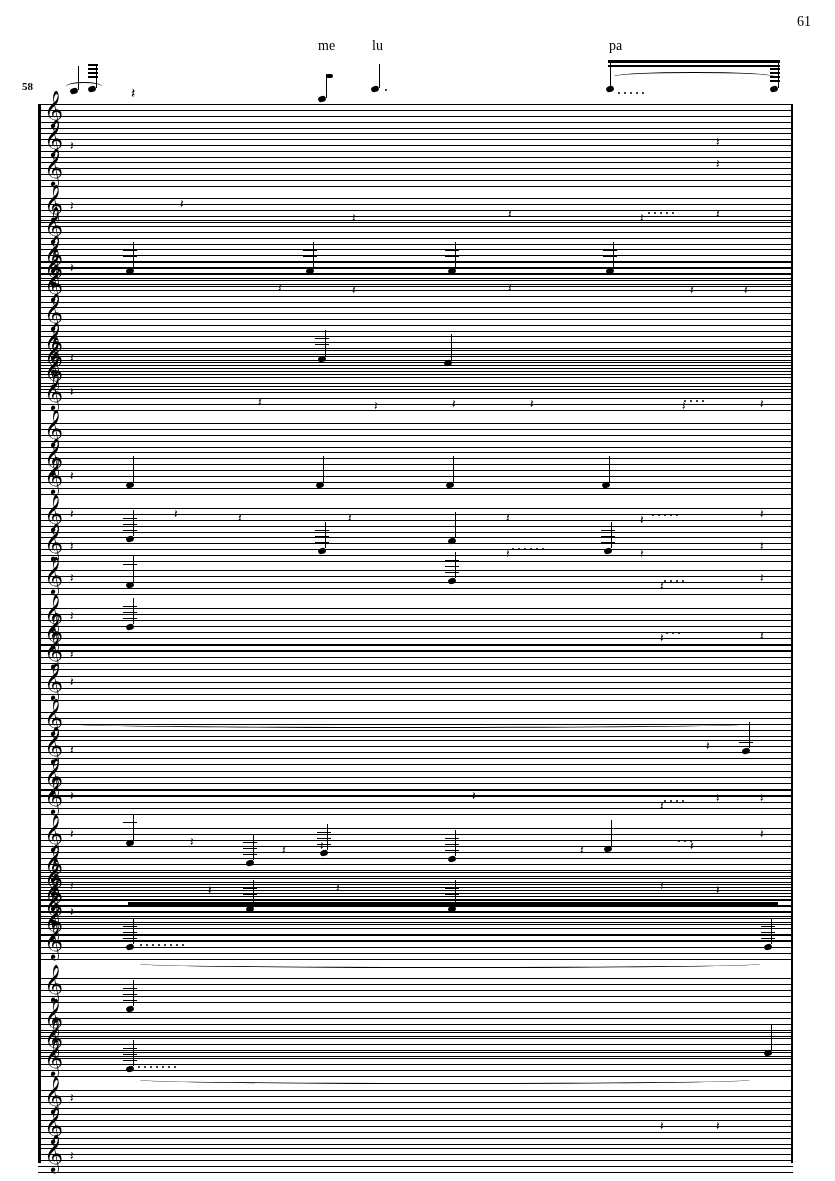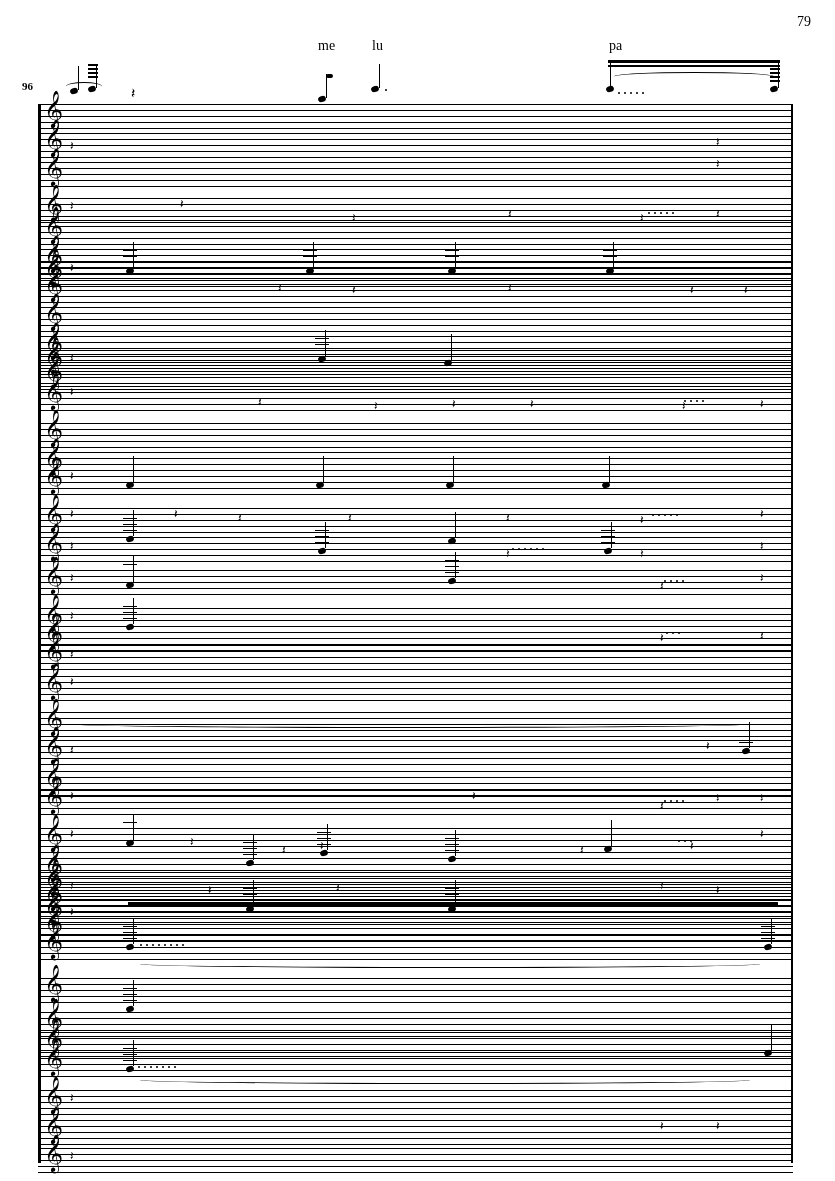--- a/index.html
+++ b/index.html
@@ -30,23 +30,23 @@
   .dot{position:absolute;width:2px;height:2px;background:#000;border-radius:50%;}
   .slur{position:absolute;border-top:1.2px solid #000;border-radius:50%;height:8px;}
   .hairbeam{position:absolute;background:#000;}
   .tie{position:absolute;border-bottom:1.1px solid #000;border-radius:50%;height:7px;}
 </style>
 </head>
 <body>
 
 <div id="page">
 
-  <div class="pagenum">79</div>
-
-  <div class="measnum" style="left:22px;top:80px;">96</div>
+  <div class="pagenum">61</div>
+
+  <div class="measnum" style="left:22px;top:80px;">58</div>
 
   <div class="lyric" style="left:318px;top:38px;">me</div>
   <div class="lyric" style="left:372px;top:38px;">lu</div>
   <div class="lyric" style="left:609px;top:38px;">pa</div>
 
   <div>
 
     <div class="slur" style="left:66px;top:82px;width:36px;"></div>
 
     <div class="nh" style="left:70px;top:88px;"></div>

